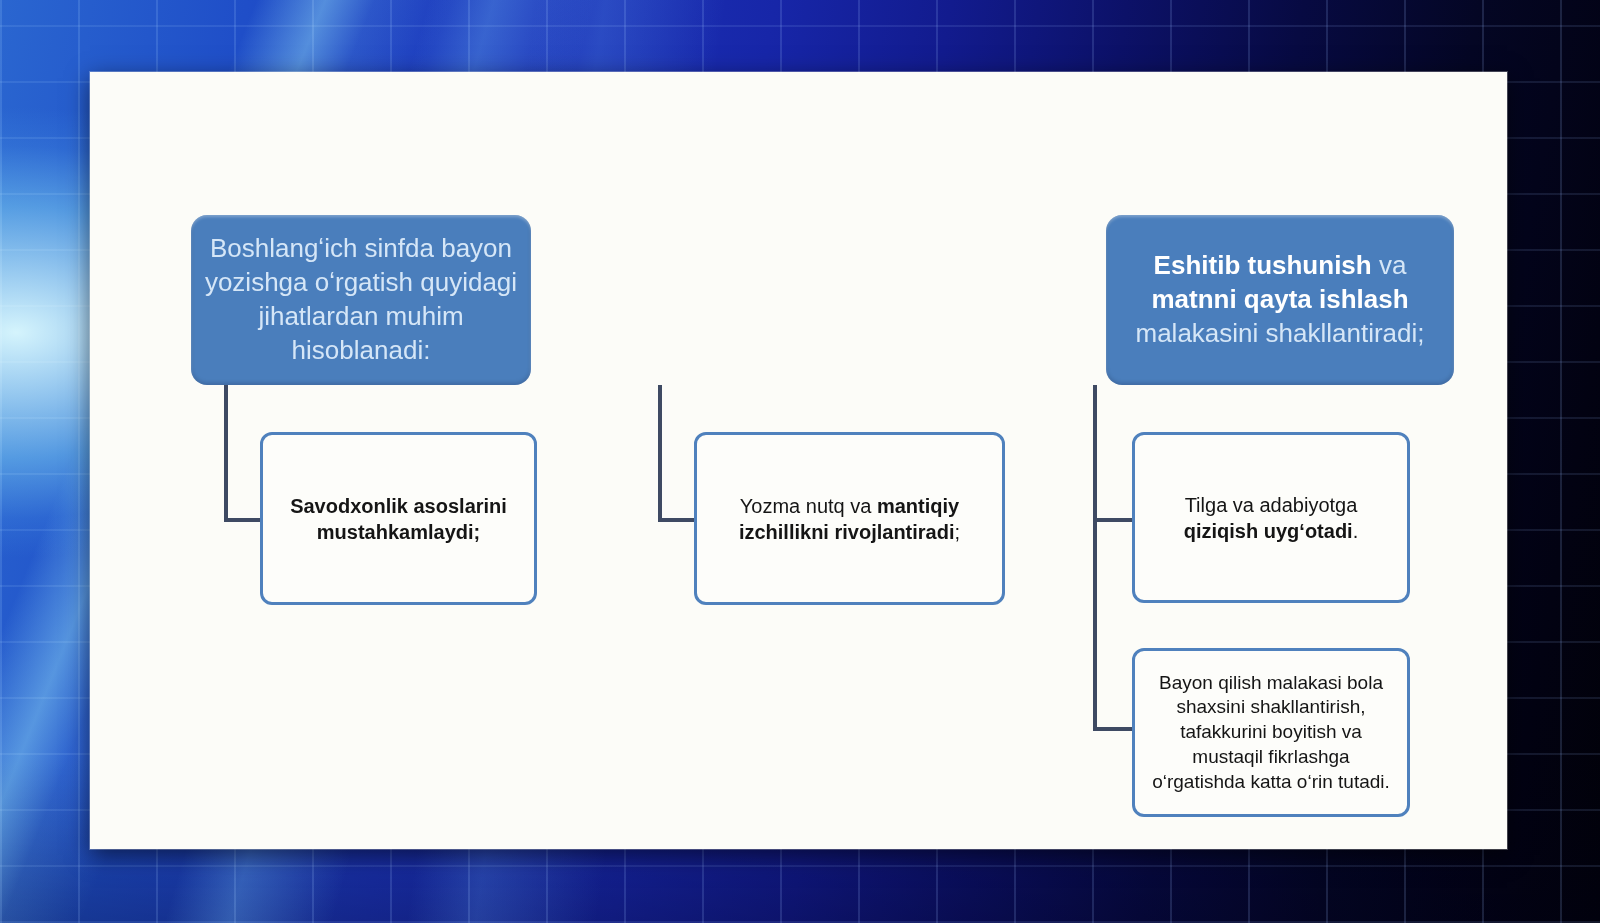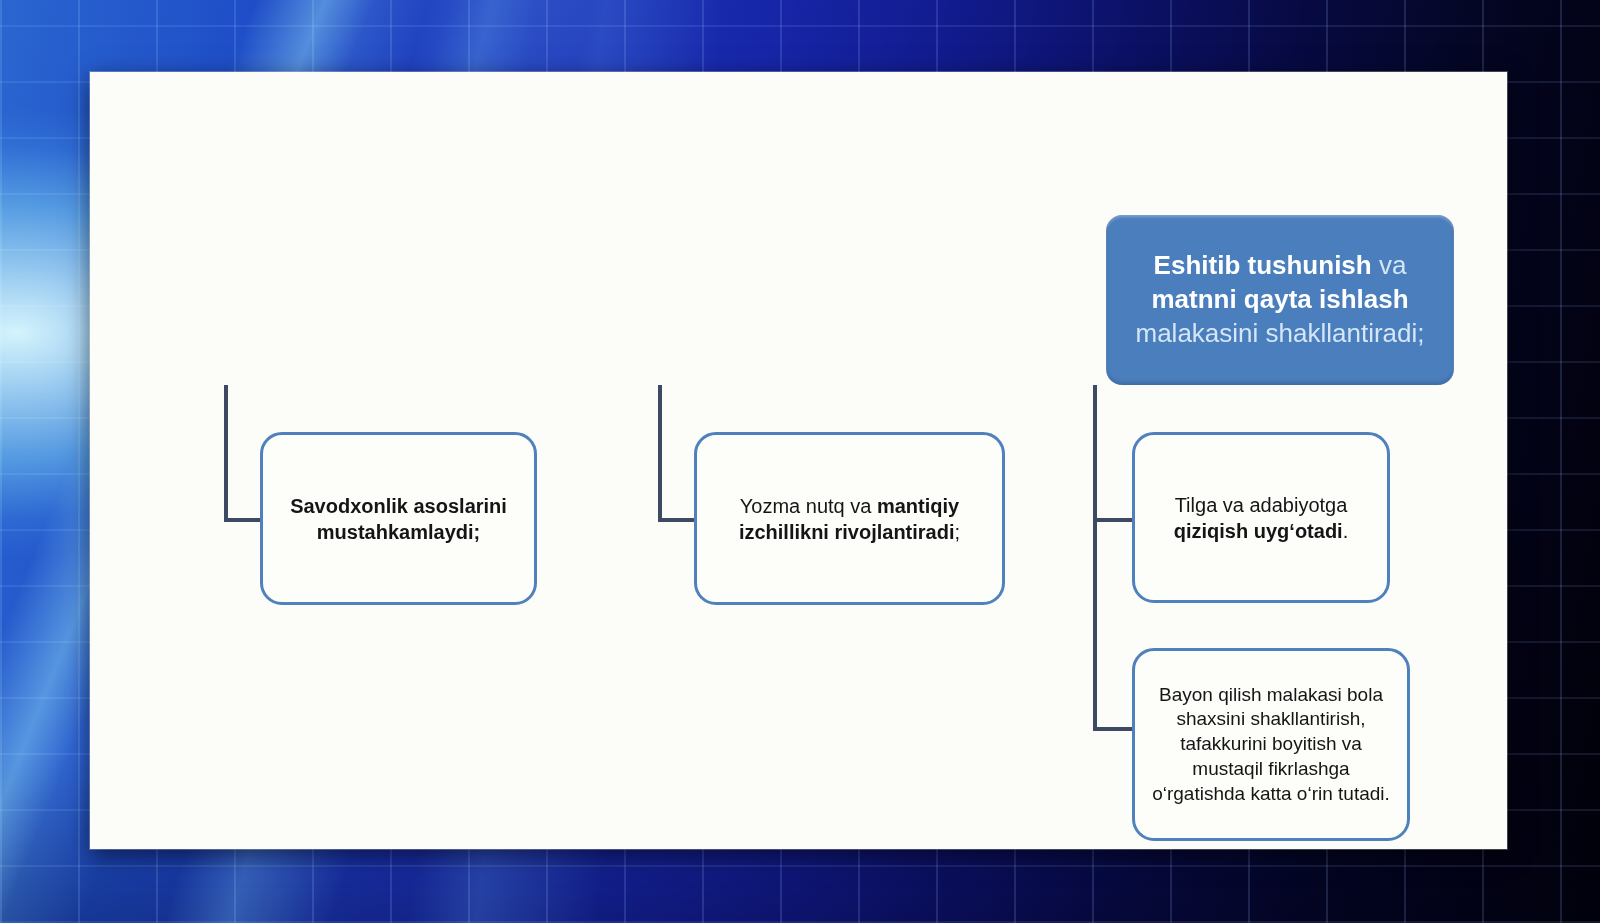--- a/index.html
+++ b/index.html
@@ -44,21 +44,21 @@
     background:#4a7ebc;border-radius:16px;
     display:flex;align-items:center;justify-content:center;
     text-align:center;padding:8px 12px;box-sizing:border-box;
     color:#d5e6f7;font-size:26px;line-height:1.3;
     box-shadow:inset 0 2px 3px rgba(255,255,255,.30), inset 0 -2px 4px rgba(0,0,30,.18);
   }
   .pbox .seg-bold{color:#ffffff;font-weight:700;}
   
   .cbox{
     position:absolute;
-    background:#fdfdfa;border:3px solid #4f81bd;border-radius:22px;
+    background:#fdfdfa;border:3px solid #4f81bd;border-radius:12px;
     display:flex;align-items:center;justify-content:center;
     text-align:center;padding:10px 12px;box-sizing:border-box;
     color:#151515;font-size:20px;line-height:1.3;
   }
   .cbox .seg-bold{font-weight:700;}
   .cbox.small{font-size:19px;line-height:1.3;}
 </style>
 </head>
 <body>
 
@@ -71,36 +71,39 @@
     <div class="vline" style="left:134px;top:313px;height:137px"></div>
     <div class="hline" style="left:134px;top:446px;width:38px"></div>
 
     <div class="vline" style="left:568px;top:313px;height:137px"></div>
     <div class="hline" style="left:568px;top:446px;width:36px"></div>
 
     <div class="vline" style="left:1003px;top:313px;height:346px"></div>
     <div class="hline" style="left:1003px;top:446px;width:39px"></div>
     <div class="hline" style="left:1003px;top:655px;width:39px"></div>
 
+    <div class="pbox" style="left:101px;width:340px">
+      <div><span>Boshlangʻich sinfda bayon yozishga oʻrgatish quyidagi jihatlardan muhim hisoblanadi:</span></div>
+    </div>
 
 
     <div class="pbox" style="left:1016px;width:348px">
       <div><span class="seg-bold">Eshitib tushunish</span><span> va </span><span class="seg-bold">matnni qayta ishlash</span><span> malakasini shakllantiradi;</span></div>
     </div>
 
     <div class="cbox" style="left:170px;top:360px;width:277px;height:173px">
       <div><span class="seg-bold">Savodxonlik asoslarini mustahkamlaydi;</span></div>
     </div>
 
     <div class="cbox" style="left:604px;top:360px;width:311px;height:173px">
       <div><span>Yozma nutq va </span><span class="seg-bold">mantiqiy izchillikni rivojlantiradi</span><span>;</span></div>
     </div>
 
-    <div class="cbox" style="left:1042px;top:360px;width:258px;height:171px">
+    <div class="cbox" style="left:1042px;top:360px;width:278px;height:171px">
       <div><span>Tilga va adabiyotga </span><span class="seg-bold">qiziqish uygʻotadi</span><span>.</span></div>
     </div>
 
-    <div class="cbox small" style="left:1042px;top:576px;width:278px;height:193px">
+    <div class="cbox small" style="left:1042px;top:576px;width:278px;height:169px">
       <div><span>Bayon qilish malakasi bola shaxsini shakllantirish, tafakkurini boyitish va mustaqil fikrlashga oʻrgatishda katta oʻrin tutadi.</span></div>
     </div>
 
   </div>
 </div>
 
 </body></html>

